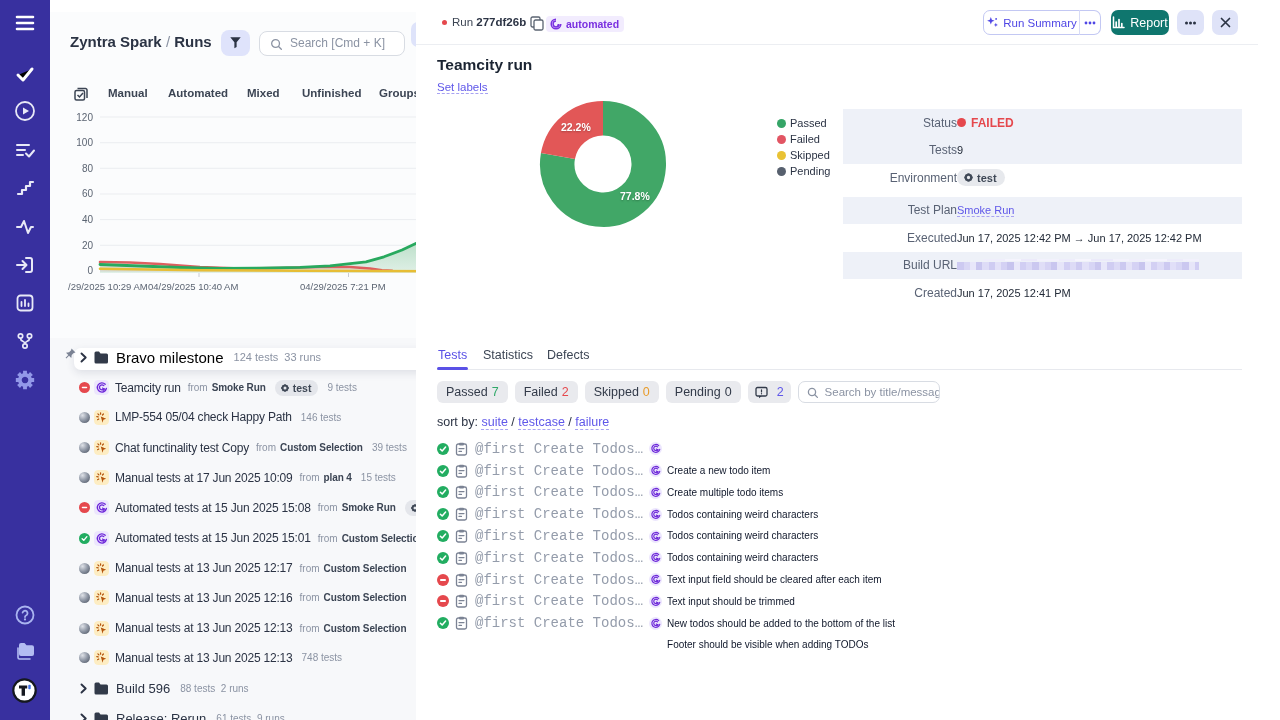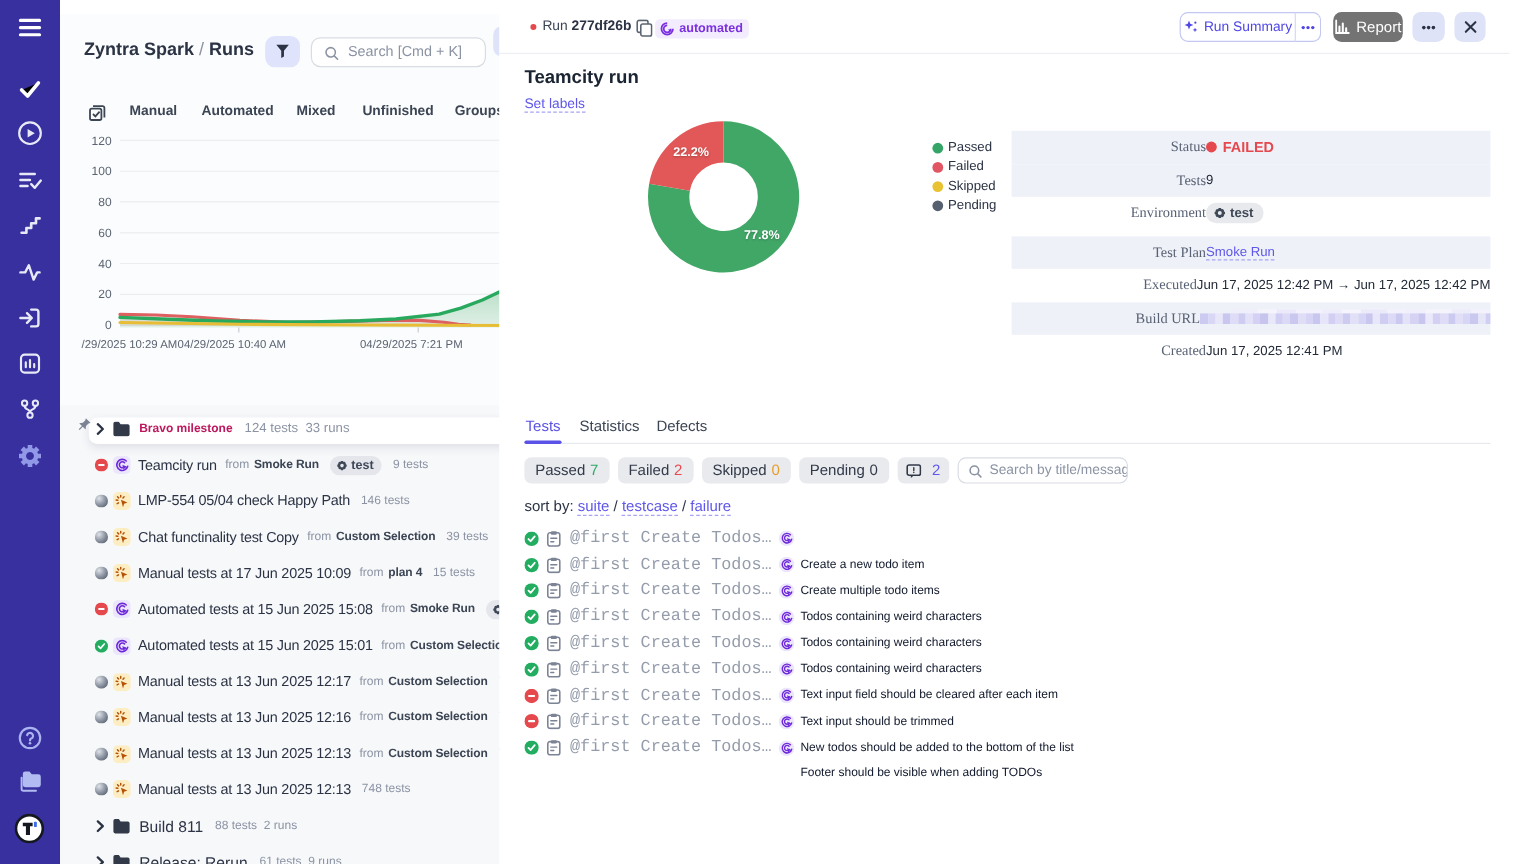--- a/index.html
+++ b/index.html
@@ -48,39 +48,39 @@
 .topbar { position:absolute; left:0; top:0; width:842px; height:45px; border-bottom:1px solid #eceef2; }
 .rundot { position:absolute; left:26px; top:20px; width:5px; height:5px; border-radius:50%; background:#e5484d; }
 .runlabel { position:absolute; left:36px; top:16px; font-size:11.5px; color:#3c4554; }
 .runlabel b { color:#2b3344; }
 .copy-ic { position:absolute; left:114px; top:16px; }
 .auto-chip { position:absolute; left:130px; top:16px; height:16px; background:#f2ecfe; border-radius:4px; display:flex; align-items:center; padding:0 5px 0 4px; font-size:10.5px; font-weight:700; color:#7a30e0; }
 .auto-chip svg { margin-right:4px; }
 .btn { position:absolute; top:10px; white-space:nowrap; height:25px; border-radius:7px; font-size:12.5px; display:flex; align-items:center; justify-content:center; }
 .btn-summary { left:567px; width:97px; font-size:11.5px; background:#fff; border:1px solid #c3c8f3; color:#4f46e5; font-weight:400; border-radius:7px 0 0 7px; }
 .btn-dots1 { left:663px; width:22px; background:#fff; border:1px solid #c3c8f3; border-left:1px solid #d8dcf6; color:#4f46e5; border-radius:0 7px 7px 0; }
-.btn-report { left:695px; width:58px; background:#737373; color:#fff; font-weight:400; }
+.btn-report { left:695px; width:58px; background:#0f766e; color:#fff; font-weight:400; }
 .btn-dots2 { left:761px; width:27px; background:#dfe3f8; color:#323a49; }
 .btn-x { left:796px; width:26px; background:#dfe3f8; color:#323a49; }
 
 .rtitle { position:absolute; left:21px; top:56px; font-size:15.5px; font-weight:700; color:#1b2432; }
 .setlabels { position:absolute; left:21px; top:81px; font-size:11.5px; color:#5f57e9; border-bottom:1px dashed #a8a3f2; }
 
 
 #donut { position:absolute; left:123px; top:100px; }
 .dlab { position:absolute; font-size:10.5px; font-weight:700; color:#fff; text-shadow:0 1px 2px rgba(0,0,0,.25); }
 .legend { position:absolute; left:361px; top:115px; font-size:11px; color:#2b3344; }
 .legend div { height:16px; display:flex; align-items:center; }
 .legend i { width:9px; height:9px; border-radius:50%; margin-right:4px; }
 
 
 .dt { position:absolute; left:427px; top:109px; width:399px; }
 .dt-row { display:flex; height:27.5px; align-items:center; }
 .dt-row.sh { background:#eef1f8; }
-.dt-row .k { width:162px; padding-left:0; font-size:12px; color:#596274;font-family:Liberation Serif, serif; }
+.dt-row .k { width:114px; padding-left:0; font-size:12px; color:#596274; }
 .dt-row .v { font-size:11px; color:#232b38; display:flex; align-items:center; white-space:nowrap; }
 .dt-gap { height:5px; }
 .failed { color:#e5484d; font-weight:700; font-size:12px; }
 .faildot { width:9px; height:9px; background:#e5484d; border-radius:50%; margin-right:5px; }
 .linky { color:#5f57e9; border-bottom:1px dashed #a8a3f2; }
 .envchip { display:inline-flex; align-items:center; height:17px; background:#e7e9ed; border-radius:9px; padding:0 8px 0 6px; font-size:11px; font-weight:700; color:#3f4856; }
 .envchip svg { margin-right:3px; }
 
 
 .ttabs { position:absolute; left:21px; top:348px; width:805px; height:22px; border-bottom:1px solid #e7e9ee; font-size:12.5px; color:#3c4554; }
@@ -238,21 +238,21 @@
         </svg>
     <div class="fold-row" style="top:4px;">
       <span class="ch">
             <svg width="9" height="11" viewBox="0 0 9 11" style="flex:none">
               <path d="M2.5 1.5l4.2 4-4.2 4" stroke="#2b3344" stroke-width="1.9" fill="none" stroke-linecap="round" stroke-linejoin="round"></path>
             </svg>
           </span>
       <svg class="fi" width="15" height="13" viewBox="0 0 15 13">
             <path d="M0.5 2a1.5 1.5 0 0 1 1.5-1.5h3l1.5 2h6a1.5 1.5 0 0 1 1.5 1.5v7a1.5 1.5 0 0 1-1.5 1.5H2A1.5 1.5 0 0 1 .5 11z" fill="#323a49"></path>
           </svg>
-      <span class="tt" style="font-size:10px;color:#be185d;font-weight:700">Bravo milestone</span>
+      <span class="tt" style="font-size:15px;color:#000000;font-weight:400">Bravo milestone</span>
       <span class="cnt" style="font-size:11px">124 tests&nbsp;&nbsp;33 runs</span>
     </div>
   <div class="rl-row" style="top:34.5px">
           <svg class="st" viewBox="0 0 12 12">
             <circle cx="6" cy="6" r="6" fill="#e5484d"></circle>
             <rect x="3" y="5.1" width="6" height="1.8" rx="0.9" fill="#fff"></rect>
           </svg>
           <svg class="ty" viewBox="0 0 15 15">
             <rect width="15" height="15" rx="4" fill="#ece6fd"></rect>
             <path d="M11.2 4.2a4.6 4.6 0 1 0 1.2 4.3" stroke="#6d28d9" stroke-width="1.35" fill="none" stroke-linecap="round"></path>
@@ -460,21 +460,21 @@
         </div>
         <div class="fold-row" style="top:335px">
           <span class="ch">
             <svg width="9" height="11" viewBox="0 0 9 11" style="flex:none">
               <path d="M2.5 1.5l4.2 4-4.2 4" stroke="#2b3344" stroke-width="1.9" fill="none" stroke-linecap="round" stroke-linejoin="round"></path>
             </svg>
           </span>
           <svg class="fi" width="15" height="13" viewBox="0 0 15 13">
             <path d="M0.5 2a1.5 1.5 0 0 1 1.5-1.5h3l1.5 2h6a1.5 1.5 0 0 1 1.5 1.5v7a1.5 1.5 0 0 1-1.5 1.5H2A1.5 1.5 0 0 1 .5 11z" fill="#323a49"></path>
           </svg>
-          <span class="tt">Build 811</span>
+          <span class="tt">Build 596</span>
           <span class="cnt">88 tests&nbsp;&nbsp;2 runs</span>
         </div>
         <div class="fold-row" style="top:365px">
           <span class="ch">
             <svg width="9" height="11" viewBox="0 0 9 11" style="flex:none">
               <path d="M2.5 1.5l4.2 4-4.2 4" stroke="#2b3344" stroke-width="1.9" fill="none" stroke-linecap="round" stroke-linejoin="round"></path>
             </svg>
           </span>
           <svg class="fi" width="15" height="13" viewBox="0 0 15 13">
             <path d="M0.5 2a1.5 1.5 0 0 1 1.5-1.5h3l1.5 2h6a1.5 1.5 0 0 1 1.5 1.5v7a1.5 1.5 0 0 1-1.5 1.5H2A1.5 1.5 0 0 1 .5 11z" fill="#323a49"></path>

